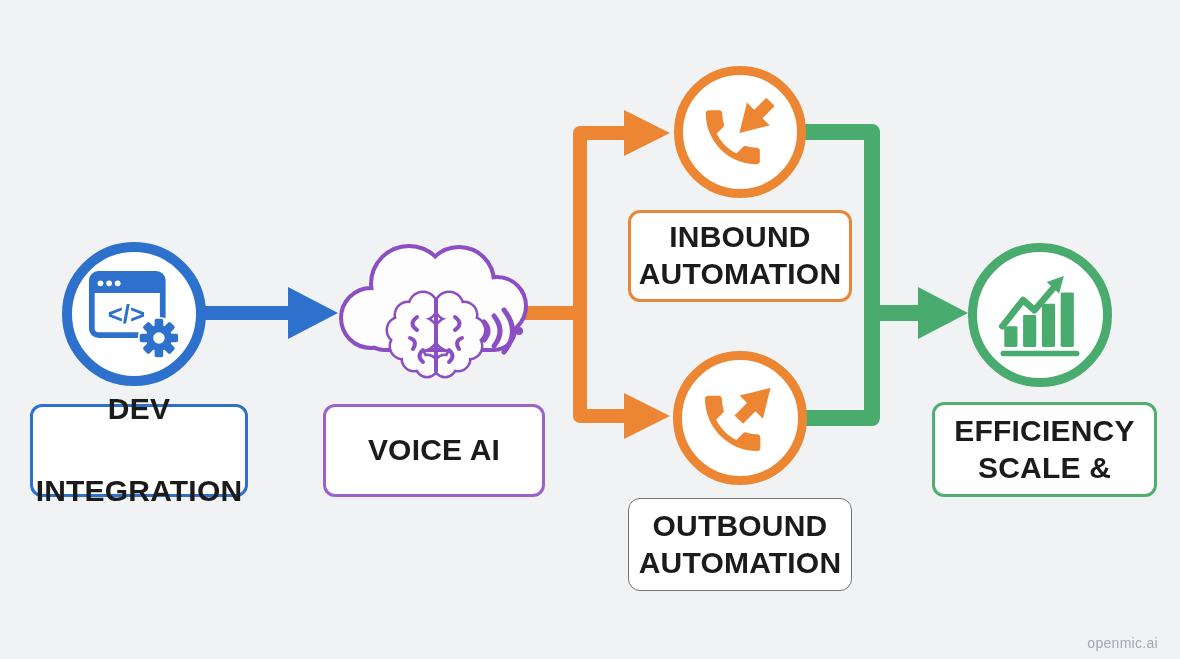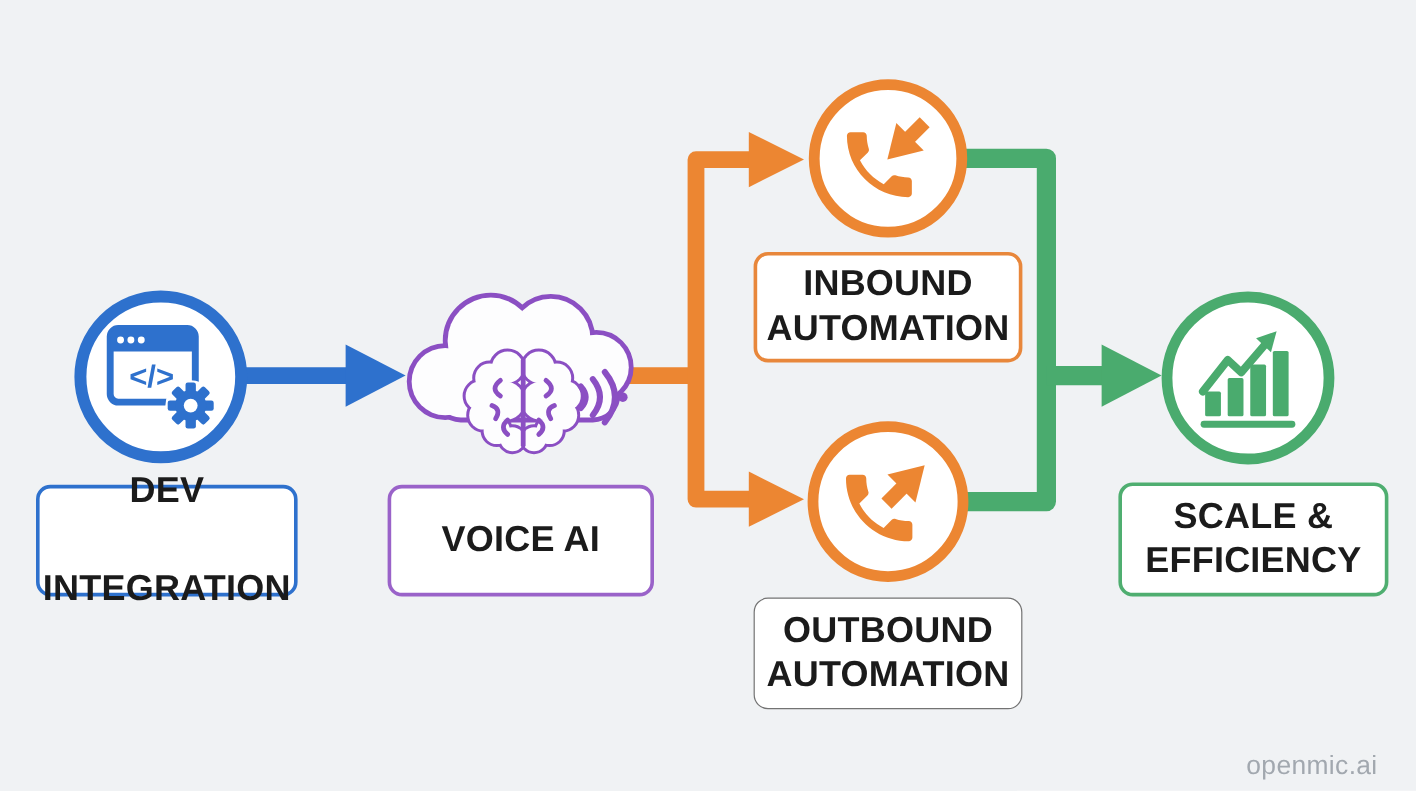--- a/index.html
+++ b/index.html
@@ -23,21 +23,21 @@
     font-weight:bold;font-size:30px;line-height:1.22;color:#1b1b1b;text-align:center;
     letter-spacing:0.2px;
   }
   #dev-label{left:30px;top:404px;width:218px;height:93px;border:3px solid #2e71cd;gap:45px;}
   #voice-label{left:323px;top:404px;width:222px;height:93px;border:3px solid #9a63c9;}
   #inbound-label{left:628px;top:210px;width:224px;height:92px;border:3px solid #e8873b;}
   #outbound-label{left:628px;top:498px;width:224px;height:93px;border:1px solid #737373;}
   #scale-label{left:932px;top:402px;width:225px;height:95px;border:3px solid #4fae70;}
   #cloud-wrap{position:absolute;left:337px;top:238px;width:200px;height:146px;}
   .watermark{
-    position:absolute;right:32px;bottom:8px;font-size:22px;color:#a2a8af;
+    position:absolute;right:22px;bottom:8px;font-size:14px;color:#a2a8af;
     letter-spacing:0.3px;
   }
 </style>
 </head>
 <body>
 
 <div class="canvas">
 
   <svg class="overlay" viewBox="0 0 1180 659" xmlns="http://www.w3.org/2000/svg">
 
@@ -206,18 +206,18 @@
   </div>
   <div class="label" id="inbound-label">
     <span>INBOUND</span>
     <span>AUTOMATION</span>
   </div>
   <div class="label" id="outbound-label">
     <span>OUTBOUND</span>
     <span>AUTOMATION</span>
   </div>
   <div class="label" id="scale-label">
+    <span>EFFICIENCY</span>
     <span>SCALE &amp;</span>
-    <span>EFFICIENCY</span>
   </div>
 
   <div class="watermark">openmic.ai</div>
 </div>
 
 </body></html>

